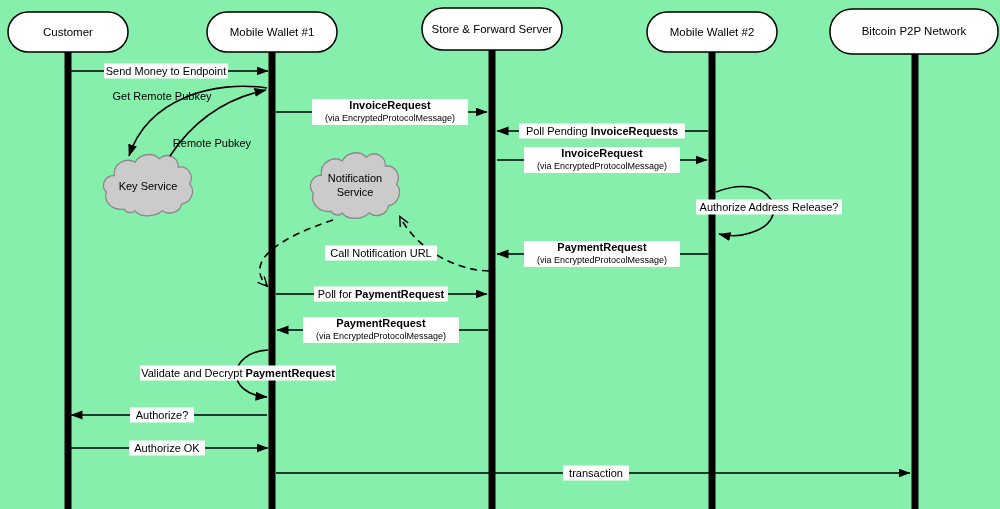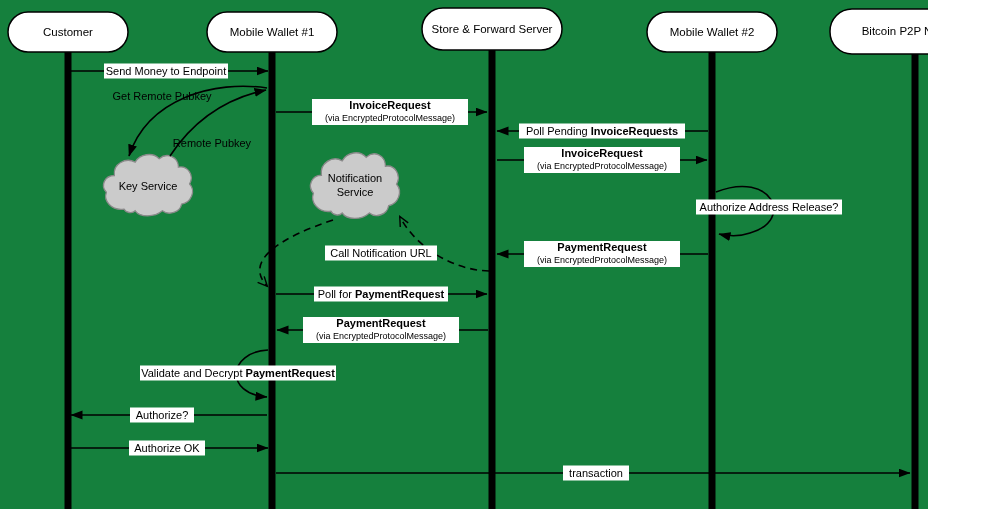--- a/index.html
+++ b/index.html
@@ -1,16 +1,16 @@
 <!DOCTYPE html>
 <html><head>
 <meta charset="utf-8">
 <style>
   html,body{margin:0;padding:0;background:#ffffff;}
-  .stage{width:928px;height:509px;background:#15803d;position:relative;overflow:hidden;}
+  .stage{width:1000px;height:509px;background:#86efac;position:relative;overflow:hidden;}
   svg{display:block;}
   text{font-family:"Liberation Sans",sans-serif;fill:#000;}
   .actor-label{font-size:11.5px;text-anchor:middle;}
   .msg{font-size:11px;text-anchor:middle;}
   .b{font-weight:bold;}
   .via{font-size:9px;text-anchor:middle;}
   .cloud-label{font-size:11px;text-anchor:middle;}
   .lifeline{fill:#000;}
   .actor-box{fill:#ffffff;stroke:#000;stroke-width:1.5;}
   .arrow{stroke:#000;stroke-width:1.6;fill:none;}

